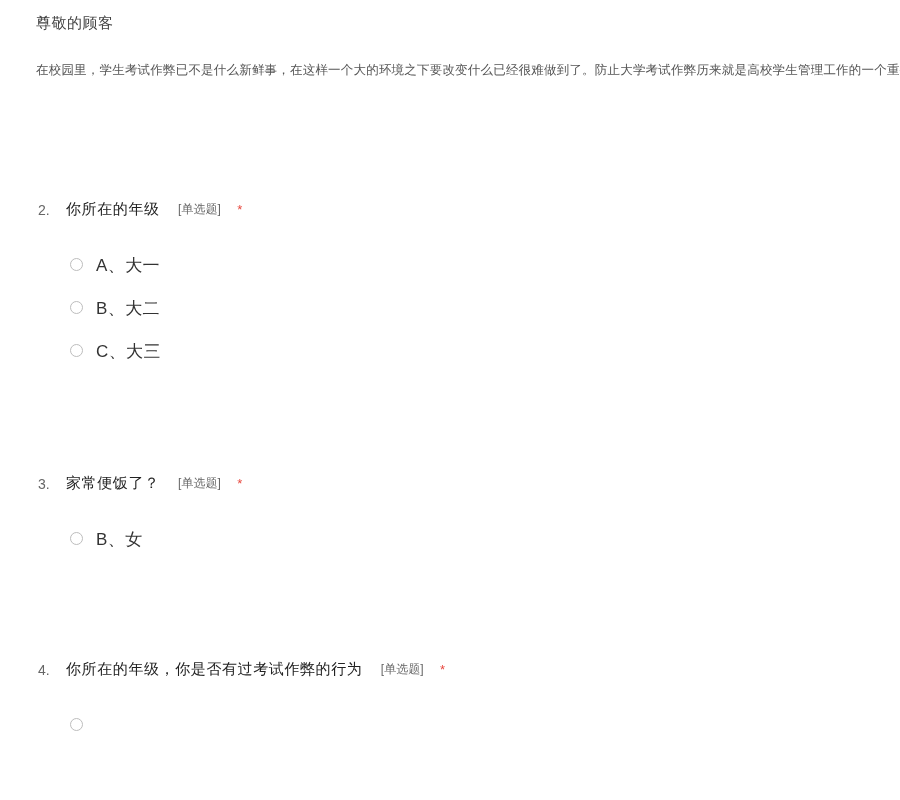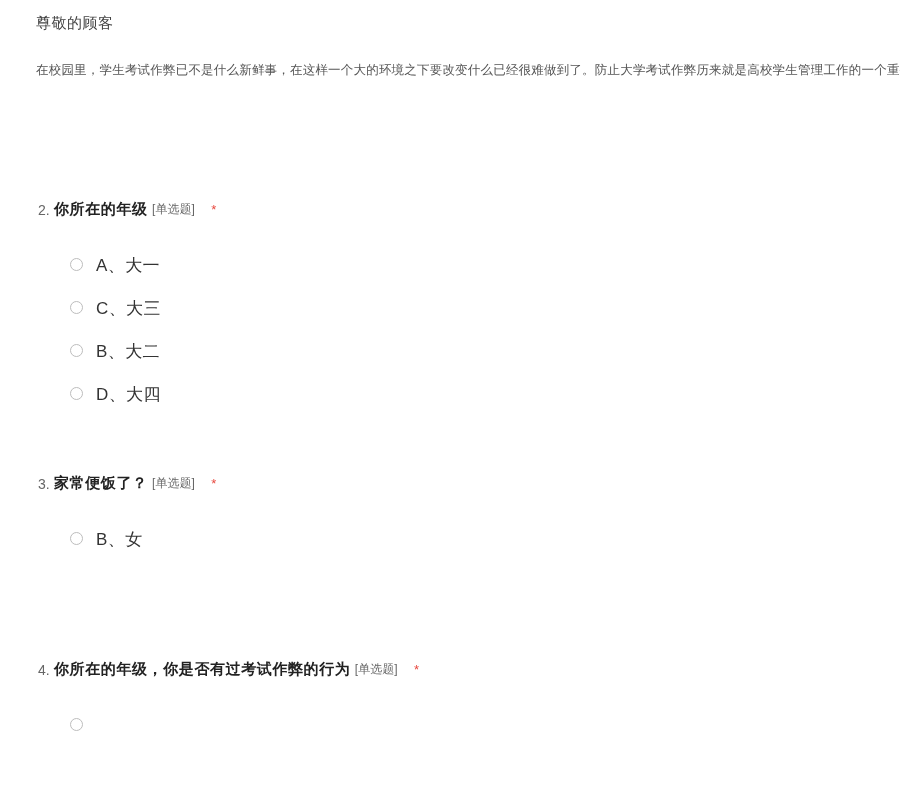--- a/index.html
+++ b/index.html
@@ -54,29 +54,30 @@
   }
   .q-num {
     position: absolute;
     left: 38px;
     top: 2px;
     font-size: 14px;
     color: #666666;
   }
   .q-title {
     display: inline-block;
-    margin-left: 16px;
+    margin-left: 28px;
     font-size: 15px;
-    font-weight: bold;
+    font-weight: normal;
     color: #222222;
     letter-spacing: 0.6px;
     vertical-align: middle;
   }
   .q-type {
     display: inline-block;
+    margin-left: 14px;
     font-size: 12px;
     color: #666666;
     vertical-align: middle;
   }
   .q-required {
     display: inline-block;
     margin-left: 12px;
     font-size: 13px;
     color: #e8483f;
     vertical-align: middle;
@@ -125,29 +126,25 @@
       <span class="q-type">[单选题]</span>
       <span class="q-required">*</span>
     </div>
     <div class="options">
       <div class="option-row">
         <span class="radio"></span>
         <span class="option-label">A、大一</span>
       </div>
       <div class="option-row">
         <span class="radio"></span>
-        <span class="option-label">C、大三</span>
-      </div>
-      <div class="option-row">
-        <span class="radio"></span>
         <span class="option-label">B、大二</span>
       </div>
       <div class="option-row">
         <span class="radio"></span>
-        <span class="option-label">D、大四</span>
+        <span class="option-label">C、大三</span>
       </div>
     </div>
   </div>
 
   <div class="question-block" style="top:474px;">
     <div class="q-header">
       <span class="q-num">3.</span>
       <span class="q-title">家常便饭了？</span>
       <span class="q-type">[单选题]</span>
       <span class="q-required">*</span>

